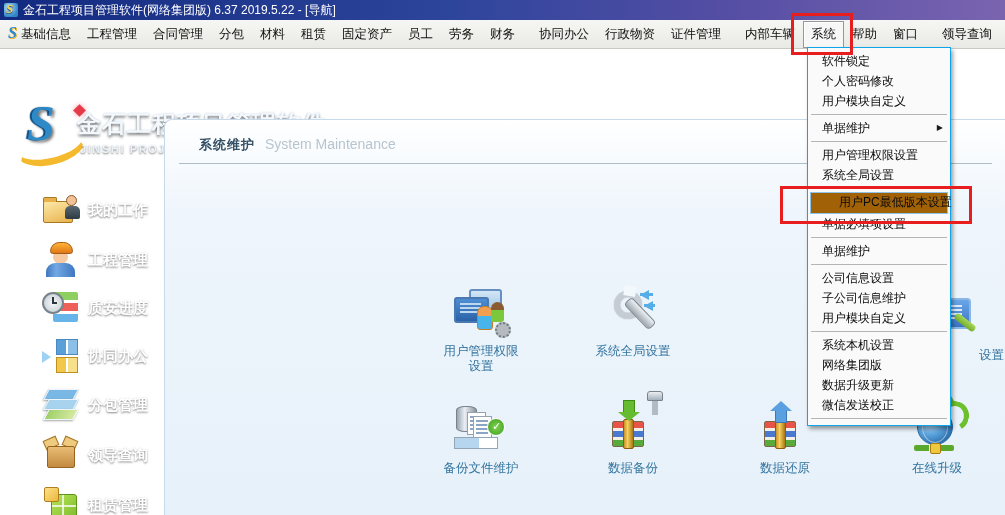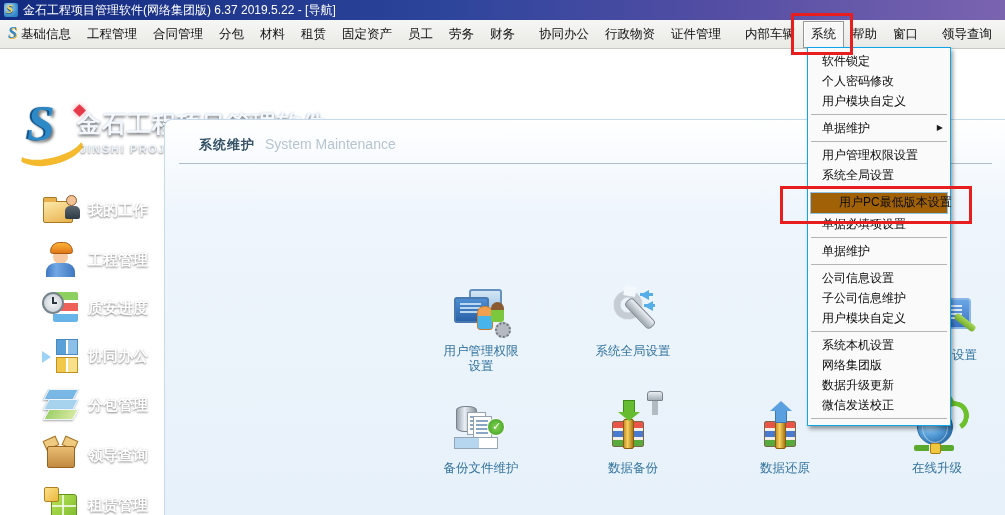--- a/index.html
+++ b/index.html
@@ -148,21 +148,21 @@
   .mi-globe .a{left:7px;top:3px;width:34px;height:34px;border-radius:50%;border:1px solid #2a6aa4;
     background:radial-gradient(circle at 35% 30%,#d8edfb,#5aa2dc 45%,#1c5e9c 88%);}
   .mi-globe .a:before{content:"";position:absolute;left:4px;top:1px;width:24px;height:30px;border-radius:50%;border:1px solid rgba(255,255,255,.45);}
   .mi-globe .b{left:30px;top:-5px;width:19px;height:20px;border-radius:50%;border:5px solid transparent;
     border-top:5px solid #6cc02c;border-right:5px solid #6cc02c;transform:rotate(14deg);}
   .mi-globe .b:after{content:"";position:absolute;left:-9px;top:-7px;border:5px solid transparent;border-right:9px solid #6cc02c;transform:rotate(-45deg);}
   .mi-globe .c{left:4px;top:39px;width:40px;height:6px;border-radius:2px;
     background:linear-gradient(90deg,#5aa82c 0 15px,transparent 15px 25px,#5aa82c 25px);}
   .mi-globe .d{left:20px;top:37px;width:9px;height:9px;background:#f0c840;border:1px solid #a87c10;border-radius:2px;}
   .frag-ic{position:absolute;left:779px;top:178px;}
-  .frag-cap{position:absolute;left:787px;top:227px;font-size:12.5px;color:#33749f;}
+  .frag-cap{position:absolute;left:787px;top:227px;font-size:12.5px;color:#33749f;padding-left:27px;}
 
   
   .menu{position:absolute;left:807px;top:47px;width:144px;z-index:50;background:#fafafa;
     border:1px solid #0ea5e9;box-shadow:2px 3px 4px rgba(0,0,0,.38);padding:3px 0;box-sizing:border-box;}
   .menu .it{height:20px;line-height:20px;font-size:12px;color:#0a0a0a;padding-left:14px;position:relative;white-space:nowrap;cursor:default;}
   .menu .sep{border-top:1px solid #b5b5b5;margin:3px 3px;height:0;}
   .menu .hl{background:#a16207;border:1px solid #8ec2e8;margin:0 2px;padding-left:28px;line-height:19px;}
   .menu .arr{position:absolute;right:7px;top:6px;font-size:8px;color:#1a1a1a;line-height:8px;}
 
   

